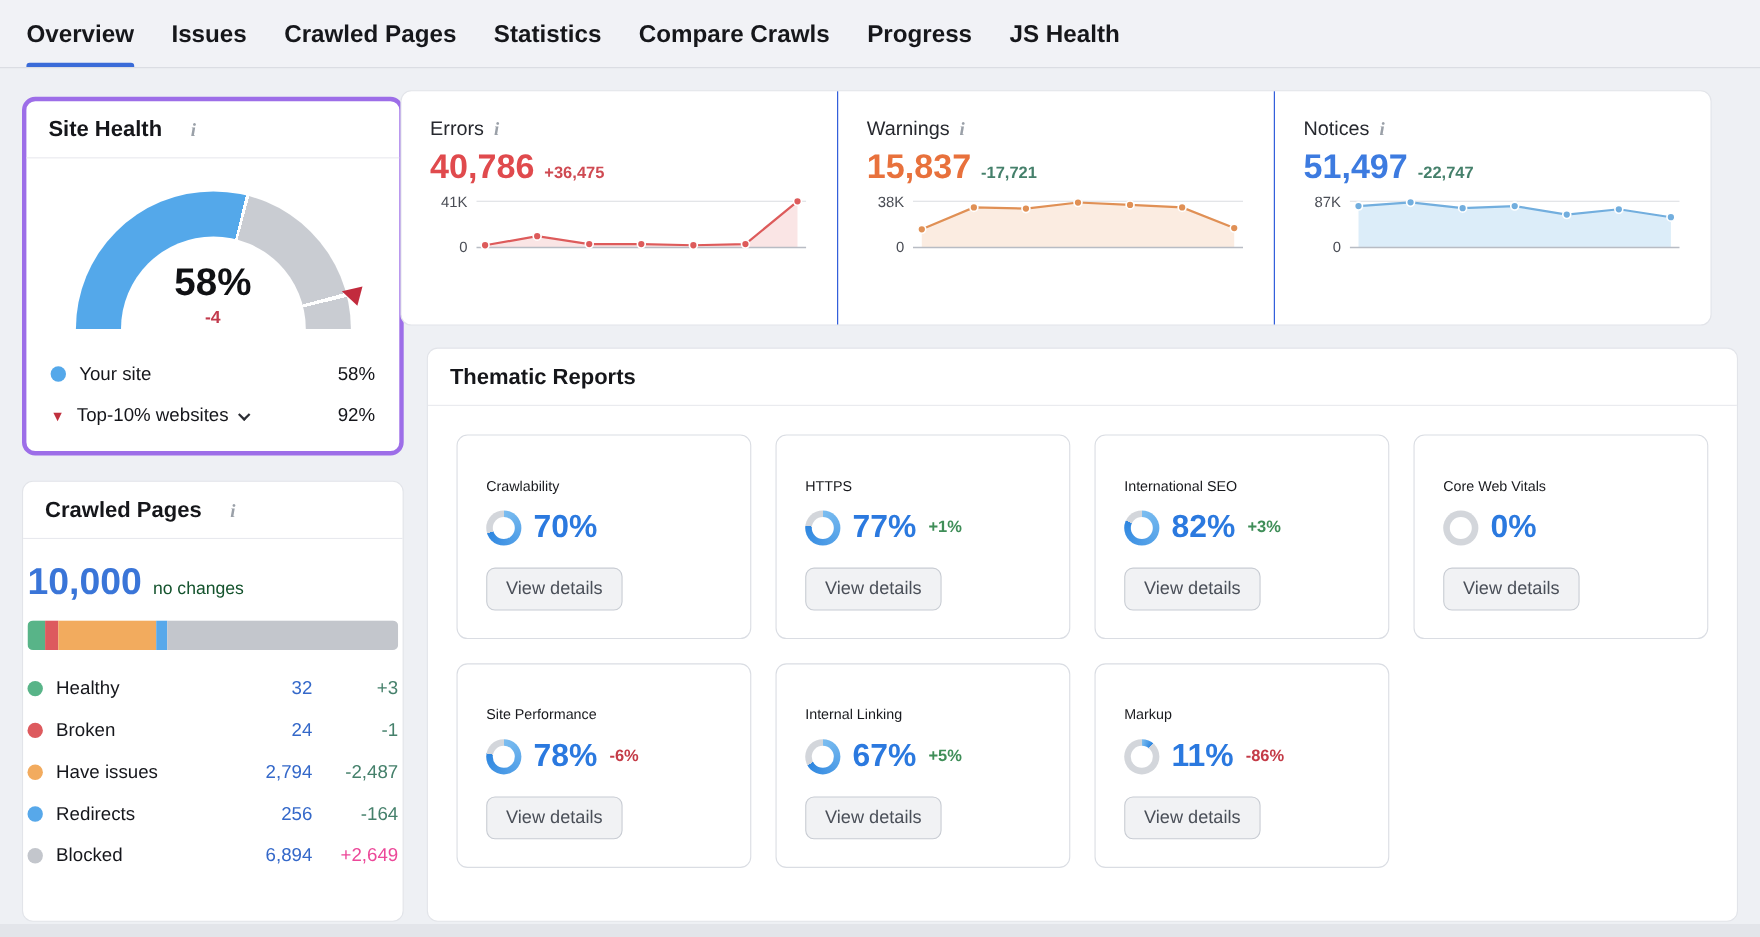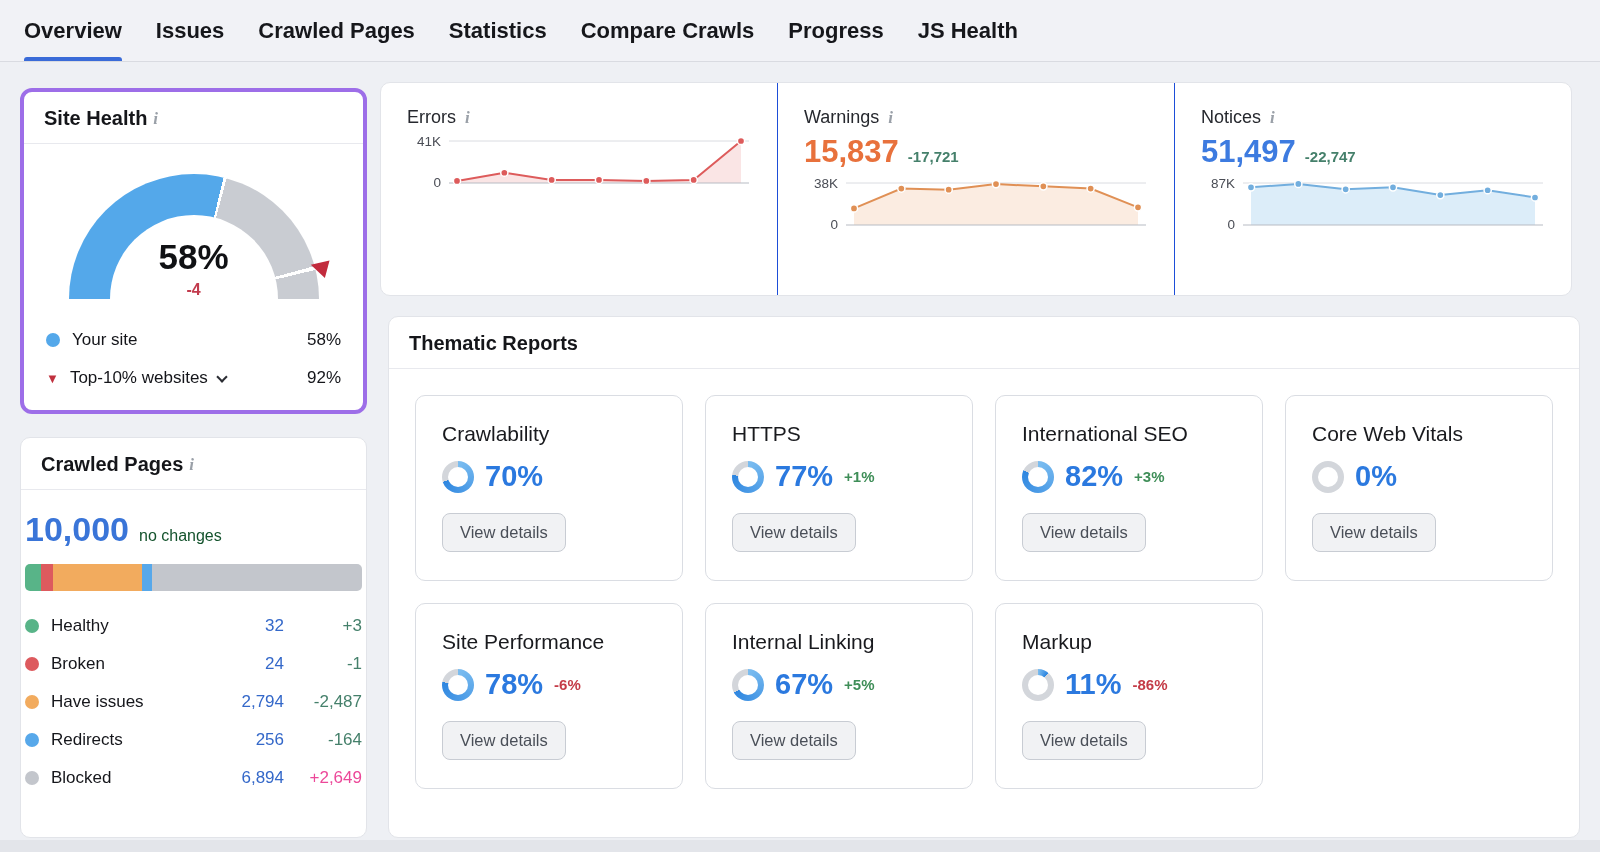--- a/index.html
+++ b/index.html
@@ -9,21 +9,21 @@
   
   .nav { position:absolute; top:0; left:0; right:0; height:62px; display:flex; align-items:stretch;
          gap:34px; padding:0 24px; border-bottom:1px solid #d9dbe1; background:#f1f2f6; }
   .tab { position:relative; display:flex; align-items:center; font-size:22px; font-weight:600;
          color:#16171b; cursor:pointer; white-space:nowrap; }
   .tab.active::after { content:''; position:absolute; left:0; right:0; bottom:0; height:4px;
          border-radius:3px 3px 0 0; background:#3a6bd8; }
 
   
   .panel { position:absolute; background:#fff; border-radius:10px; border:1px solid #e2e4e9; }
-  .panel-header { display:flex; align-items:center; gap:6px; padding:15px 20px 13px;
+  .panel-header { display:flex; align-items:center; gap:26px; padding:15px 20px 13px;
          border-bottom:1px solid #e8e9ee; font-size:20px; font-weight:700; color:#15161a; }
   .info-i { font-family:"Liberation Serif", serif; font-style:italic; font-weight:700;
          font-size:17px; color:#9aa0a8; cursor:pointer; line-height:1; }
 
   
   .site-health { left:20px; top:88px; width:347px; height:326px; border:4px solid #9d6ee8; border-radius:12px; }
   .gauge { position:relative; width:250px; height:125px; margin:30px auto 0; }
   .gauge-arc { position:absolute; inset:0; border-radius:250px 250px 0 0; }
   .gauge-hole { position:absolute; width:168px; height:84px; left:41px; bottom:0;
          background:#fff; border-radius:168px 168px 0 0; }
@@ -48,38 +48,38 @@
   .cp-total { font-size:34px; font-weight:800; color:#3a75d8; }
   .cp-note { font-size:16px; color:#14532d; }
   .cp-bar { display:flex; height:27px; border-radius:5px; overflow:hidden; margin-top:15px; }
   .cp-rows { margin-top:16px; }
   .cp-row { display:flex; align-items:center; height:38px; font-size:17px; color:#15161b; }
   .cp-row .lbl { flex:1; display:flex; align-items:center; }
   .cp-row .v { width:66px; text-align:right; color:#3468c9; cursor:pointer; }
   .cp-row .c { width:78px; text-align:right; }
 
   
-  .stats { left:380px; top:82px; width:1192px; height:214px; display:flex; }
+  .stats { left:364px; top:82px; width:1192px; height:214px; display:flex; }
   .stat-col { flex:1; padding:24px 26px 0; }
   .stat-col + .stat-col { border-left:1px solid #1d4ed8;text-align:right; }
   .stat-label { display:flex; align-items:center; gap:9px; font-size:18px; font-weight:500; color:#26282e; }
   .stat-value-row { display:flex; align-items:baseline; gap:9px; margin-top:6px; }
   .stat-value { font-size:31px; font-weight:800; }
   .stat-change { font-size:15px; font-weight:600; }
   .spark-row { display:flex; margin-top:3px; }
   .spark-axis { position:relative; width:42px; height:60px; font-size:13.5px; color:#4a4d55; }
   .spark-axis .a-top { position:absolute; top:3px; right:8px; }
   .spark-axis .a-bot { position:absolute; bottom:1px; right:8px; }
 
   
   .thematic { left:388px; top:316px; width:1192px; height:522px; }
   .cards { display:grid; grid-template-columns:repeat(4, 1fr); gap:22px; padding:26px; }
   .card { border:1px solid #dadde3; border-radius:10px; padding:26px 26px 0; height:186px;
          background:#fff; }
-  .card-title { font-size:21px; color:#191a1e; }
+  .card-title { font-size:13px; color:#191a1e;margin-top:12px; }
   .card-score { display:flex; align-items:center; gap:11px; margin-top:14px; }
   .ring { position:relative; width:32px; height:32px; border-radius:50%; flex:none; }
   .ring-hole { position:absolute; width:20px; height:20px; left:6px; top:6px; border-radius:50%; background:#fff; }
   .card-pct { font-size:29px; font-weight:800; color:#2b79df; }
   .card-change { font-size:15px; font-weight:600; }
   .view-btn { margin-top:20px; padding:9px 17px; font-size:16.5px; color:#4a4f58;
          background:#f1f2f4; border:1px solid #c8ccd3; border-radius:8px; cursor:pointer;
          font-family:"Liberation Sans", sans-serif;text-align:center; }
   .bottom-strip { position:absolute; left:0; right:0; bottom:0; height:12px; background:#e3e5ea; }
 </style>
@@ -170,20 +170,24 @@
           </div>
         </div>
     </div>
   </section>
 
   <section class="panel stats" id="stats-row">
       <div class="stat-col">
         <div class="stat-label">
           <span>Errors</span>
           <span class="info-i">i</span>
+        </div>
+        <div class="stat-value-row">
+          <span class="stat-value" style="color: rgb(224, 74, 77);">40,786</span>
+          <span class="stat-change" style="color: rgb(207, 74, 82);">+36,475</span>
         </div>
         <div class="spark-row">
           <div class="spark-axis">
             <span class="a-top">41K</span>
             <span class="a-bot">0</span>
           </div>
           <svg width="300" height="60">
             <line x1="0" y1="10" x2="300" y2="10" stroke="#dadce1" stroke-width="1"></line>
             <path d="M8,49.951219512195124 L55.333333333333336,41.75609756097561 L102.66666666666667,48.926829268292686 L150,48.926829268292686 L197.33333333333334,49.951219512195124 L244.66666666666666,48.926829268292686 L292,10 L292,52 L8,52 Z" fill="rgba(226,95,95,0.16)"></path>
             <polyline points="8,49.951219512195124 55.333333333333336,41.75609756097561 102.66666666666667,48.926829268292686 150,48.926829268292686 197.33333333333334,49.951219512195124 244.66666666666666,48.926829268292686 292,10" fill="none" stroke="#dd5b5b" stroke-width="2"></polyline>

